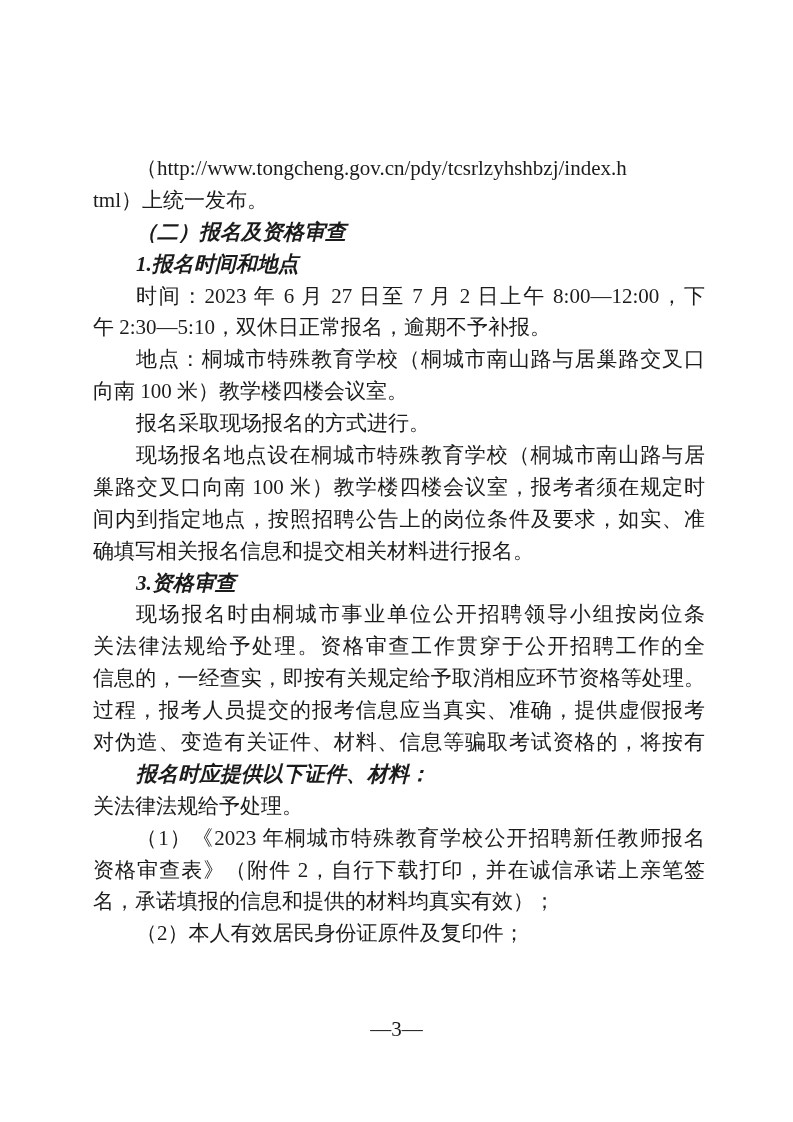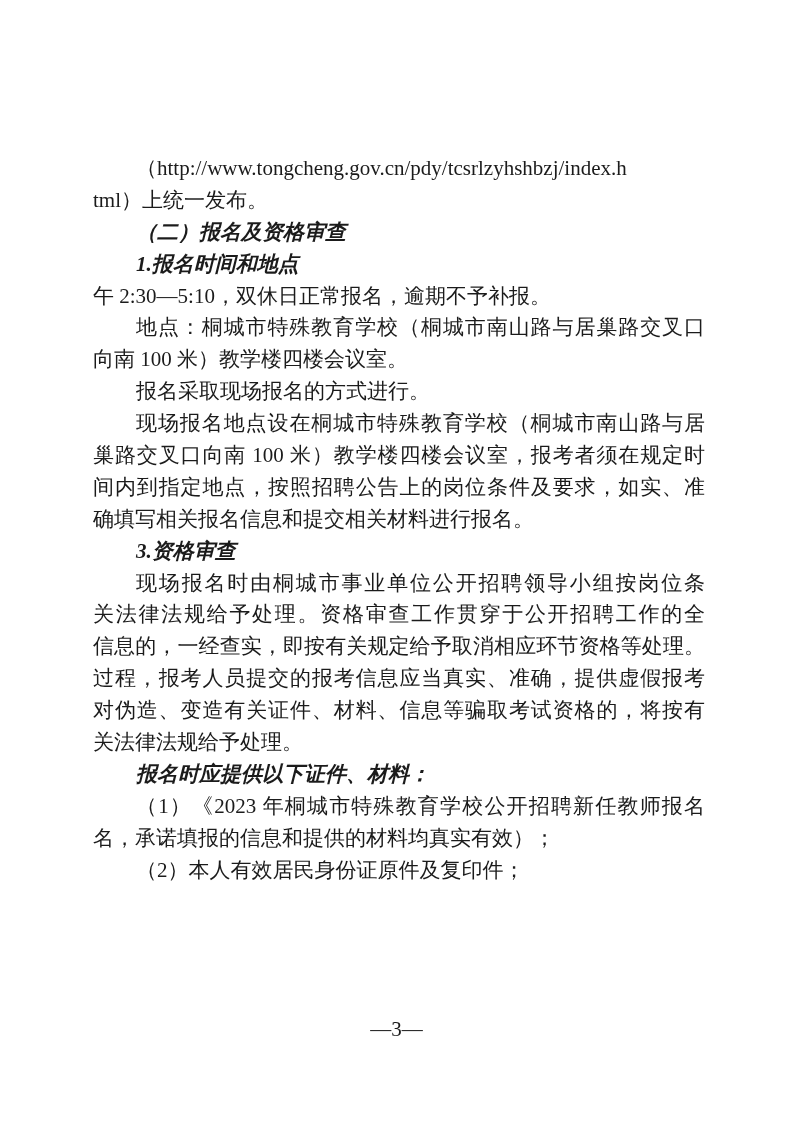--- a/index.html
+++ b/index.html
@@ -58,36 +58,38 @@
 </style>
 </head>
 <body>
 
 <div class="page">
   <div class="doc">
       <div class="line i">（http://www.tongcheng.gov.cn/pdy/tcsrlzyhshbzj/index.h</div>
       <div class="line">tml）上统一发布。</div>
       <div class="line b i">（二）报名及资格审查</div>
       <div class="line b i">1.报名时间和地点</div>
+      <div class="line j i">时间：2023 年 6 月 27 日至 7 月 2 日上午 8:00—12:00，下</div>
       <div class="line">午 2:30—5:10，双休日正常报名，逾期不予补报。</div>
       <div class="line j i">地点：桐城市特殊教育学校（桐城市南山路与居巢路交叉口</div>
       <div class="line">向南 100 米）教学楼四楼会议室。</div>
       <div class="line i">报名采取现场报名的方式进行。</div>
       <div class="line j i">现场报名地点设在桐城市特殊教育学校（桐城市南山路与居</div>
       <div class="line j">巢路交叉口向南 100 米）教学楼四楼会议室，报考者须在规定时</div>
       <div class="line j">间内到指定地点，按照招聘公告上的岗位条件及要求，如实、准</div>
       <div class="line">确填写相关报名信息和提交相关材料进行报名。</div>
       <div class="line b i">3.资格审查</div>
       <div class="line j i">现场报名时由桐城市事业单位公开招聘领导小组按岗位条</div>
       <div class="line j">关法律法规给予处理。资格审查工作贯穿于公开招聘工作的全</div>
       <div class="line j">信息的，一经查实，即按有关规定给予取消相应环节资格等处理。</div>
       <div class="line j">过程，报考人员提交的报考信息应当真实、准确，提供虚假报考</div>
       <div class="line j">对伪造、变造有关证件、材料、信息等骗取考试资格的，将按有</div>
+      <div class="line b i">报名时应提供以下证件、材料：</div>
       <div class="line">关法律法规给予处理。</div>
-      <div class="line b i">报名时应提供以下证件、材料：</div>
       <div class="line j i">（1）《2023 年桐城市特殊教育学校公开招聘新任教师报名</div>
+      <div class="line j">资格审查表》（附件 2，自行下载打印，并在诚信承诺上亲笔签</div>
       <div class="line">名，承诺填报的信息和提供的材料均真实有效）；</div>
       <div class="line i">（2）本人有效居民身份证原件及复印件；</div>
     </div>
   <div class="footer">
     <span>—3—</span>
   </div>
 </div>
 
 </body></html>

